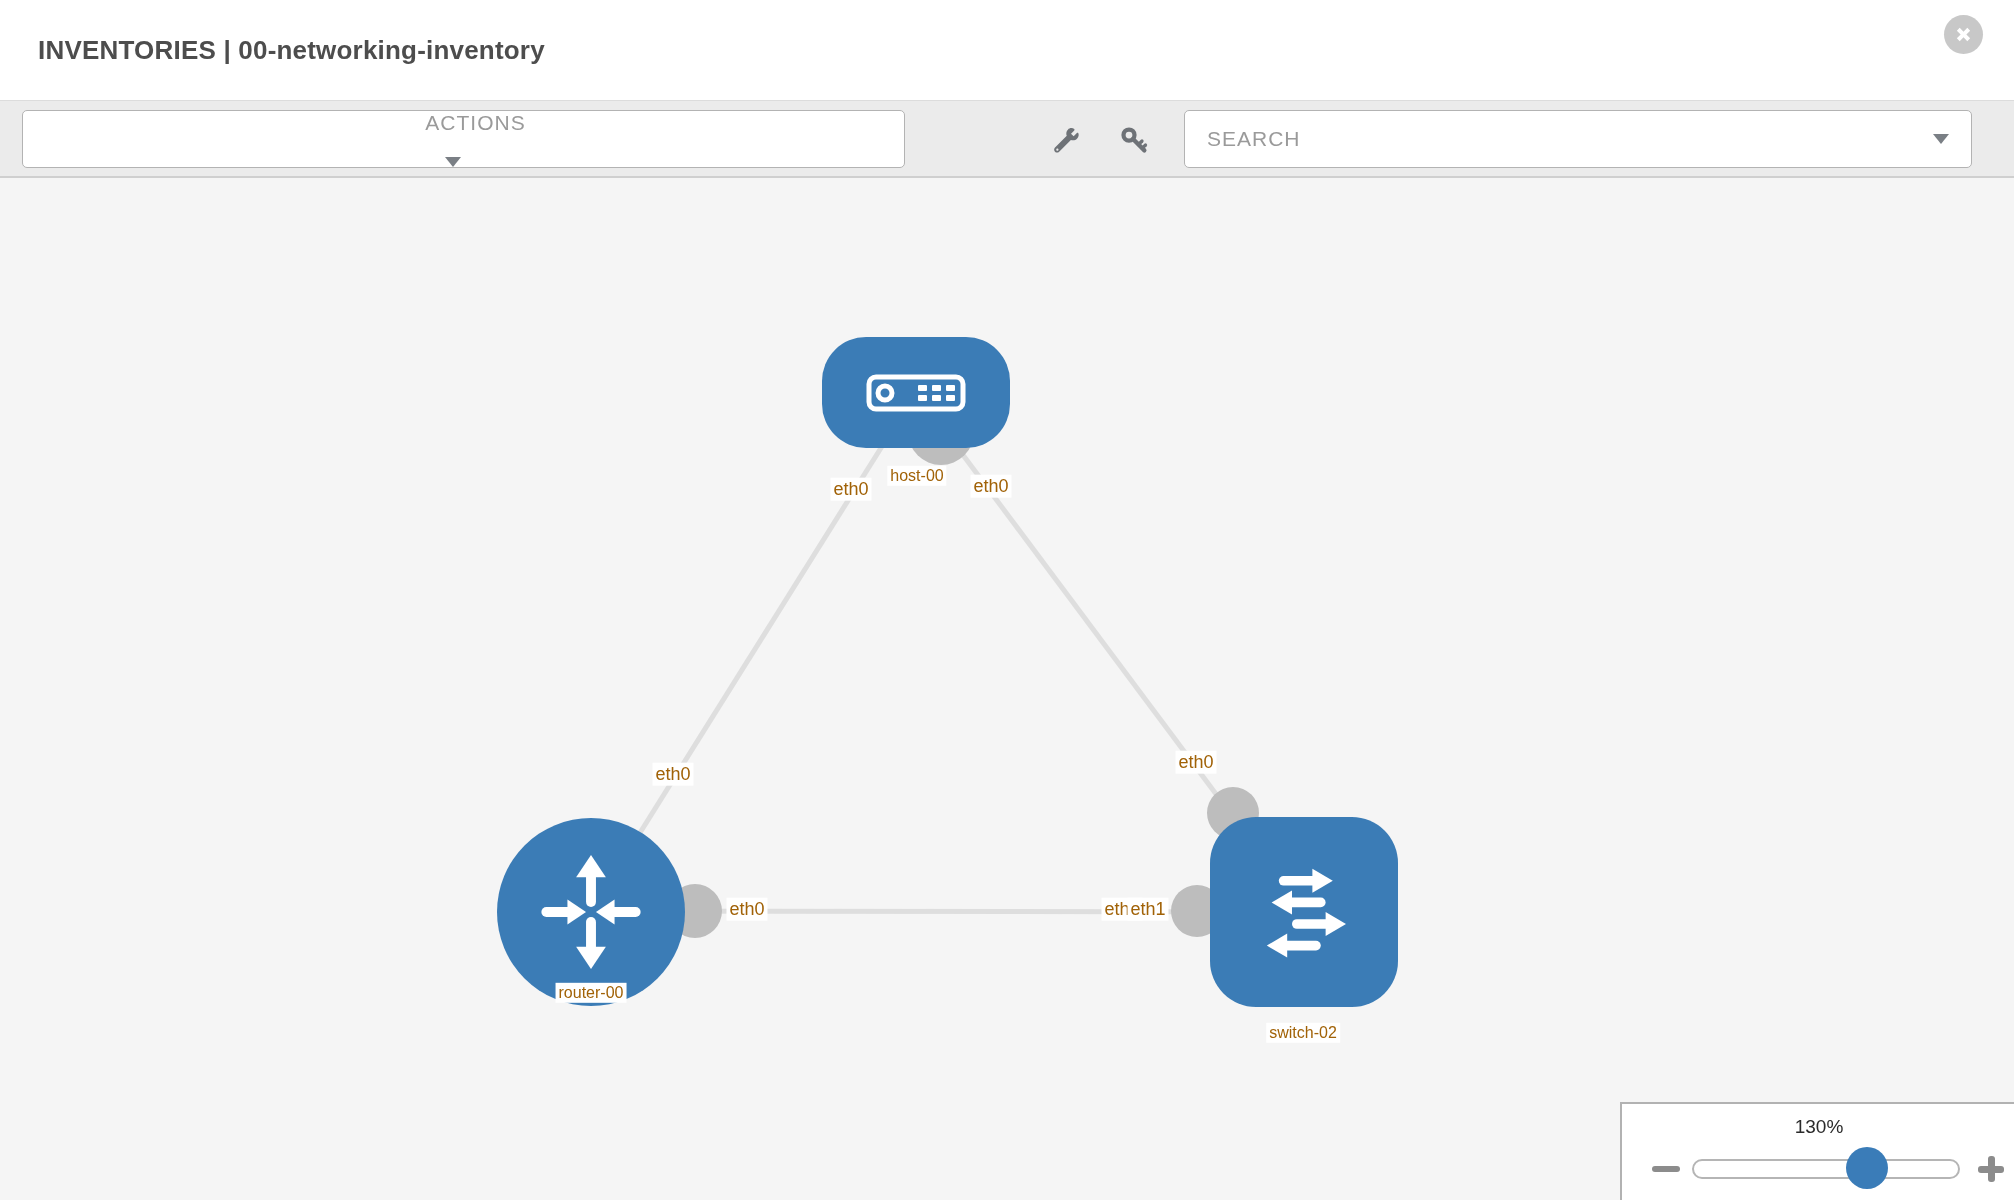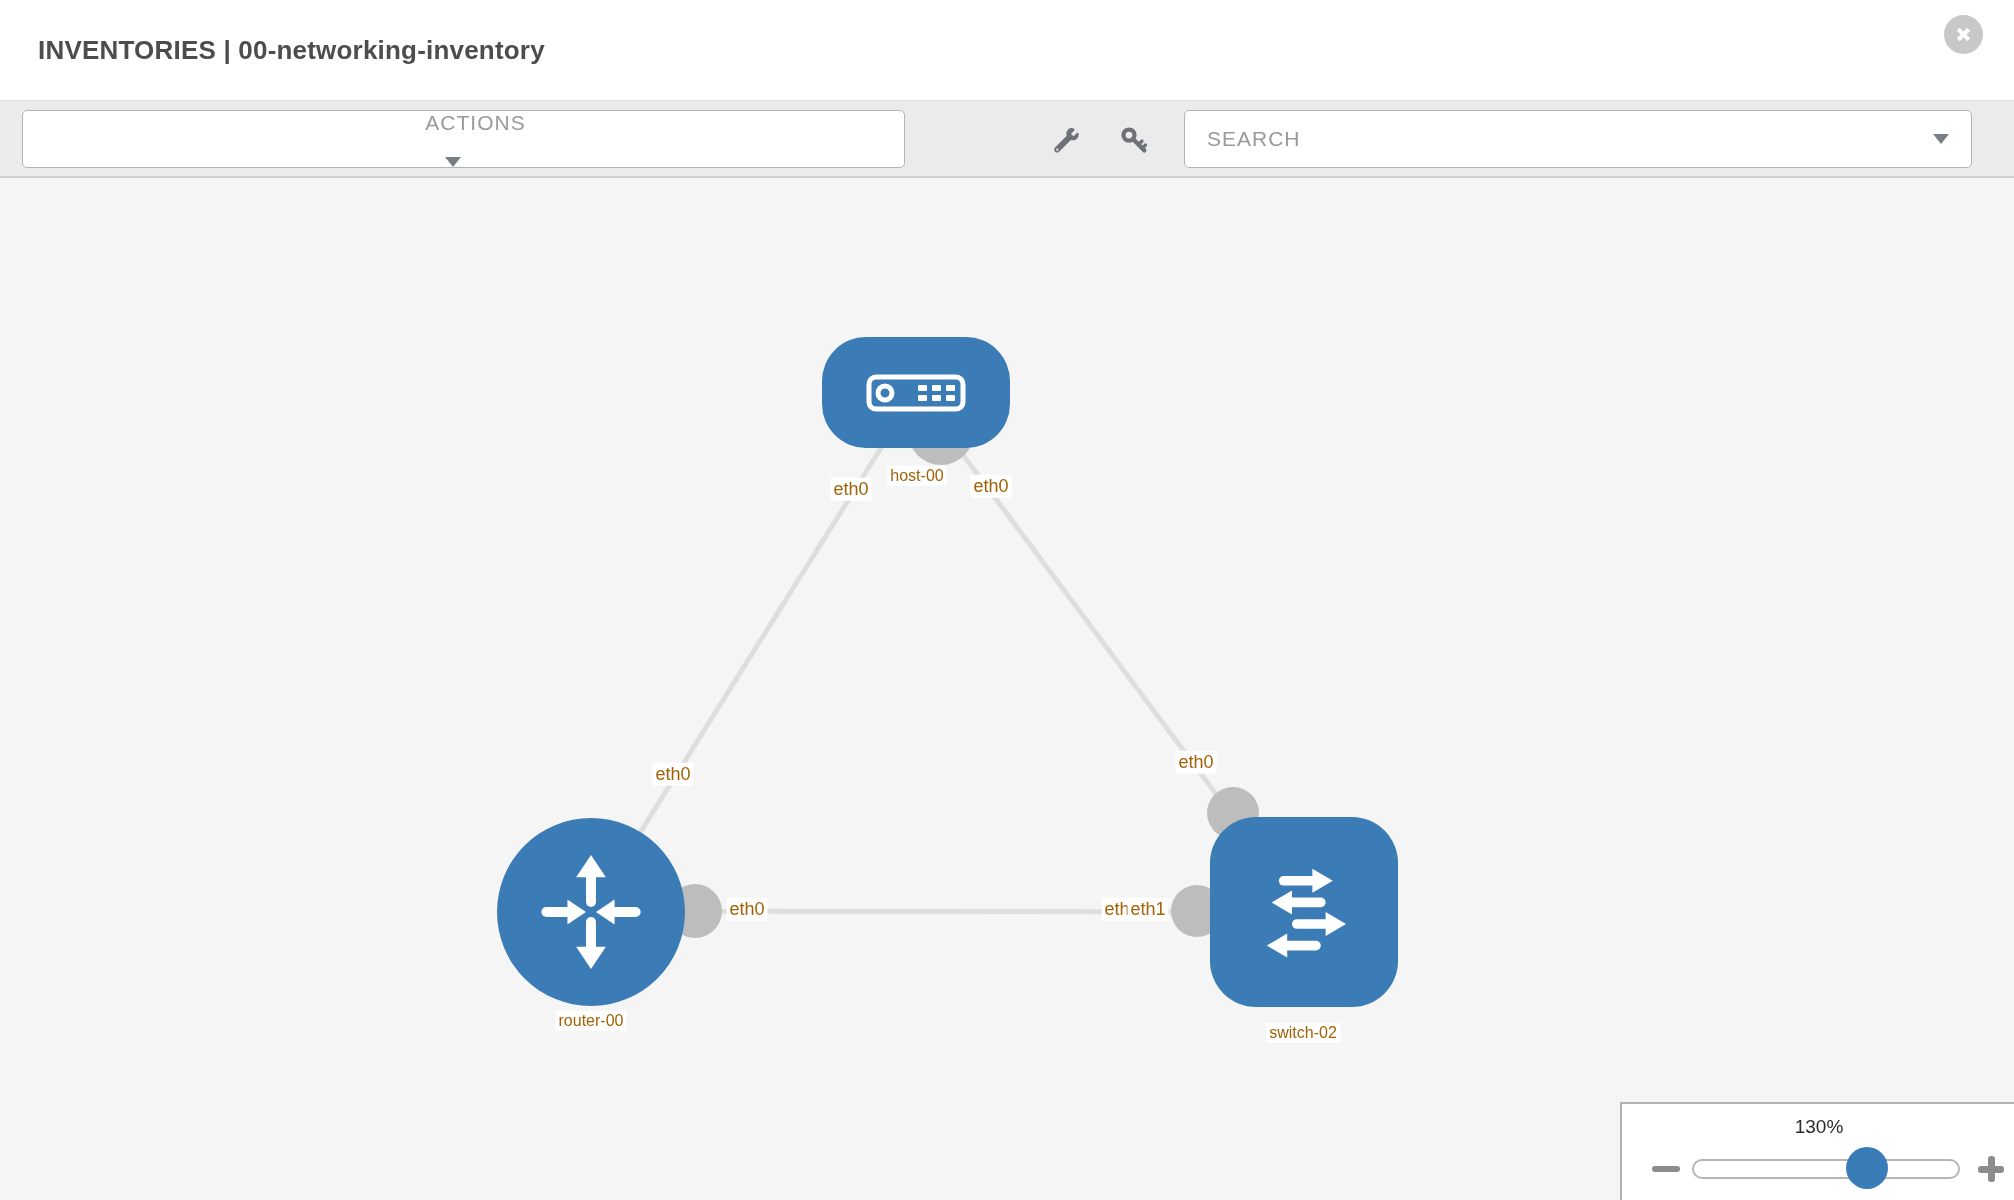--- a/index.html
+++ b/index.html
@@ -179,21 +179,21 @@
   </div>
 
   <div class="graph-label lbl-node" style="left:917px; top:298px;">host-00</div>
   <div class="graph-label lbl-eth" style="left:851px; top:311px;">eth0</div>
   <div class="graph-label lbl-eth" style="left:991px; top:308px;">eth0</div>
   <div class="graph-label lbl-eth" style="left:673px; top:596px;">eth0</div>
   <div class="graph-label lbl-eth" style="left:747px; top:731px;">eth0</div>
   <div class="graph-label lbl-eth" style="left:1196px; top:584px;">eth0</div>
   <div class="graph-label lbl-eth" style="left:1122px; top:731px;">eth0</div>
   <div class="graph-label lbl-eth" style="left:1148px; top:731px;">eth1</div>
-  <div class="graph-label lbl-node" style="left:591px; top:843px;">router-00</div>
+  <div class="graph-label lbl-node" style="left:591px; top:815px;">router-00</div>
   <div class="graph-label lbl-node" style="left:1303px; top:855px;">switch-02</div>
 
   <div class="zoom-panel">
     <div class="zoom-level">130%</div>
     <div class="zoom-row">
       <div class="zoom-minus"></div>
       <div class="zoom-track">
         <div class="zoom-knob"></div>
       </div>
       <div class="zoom-plus">

